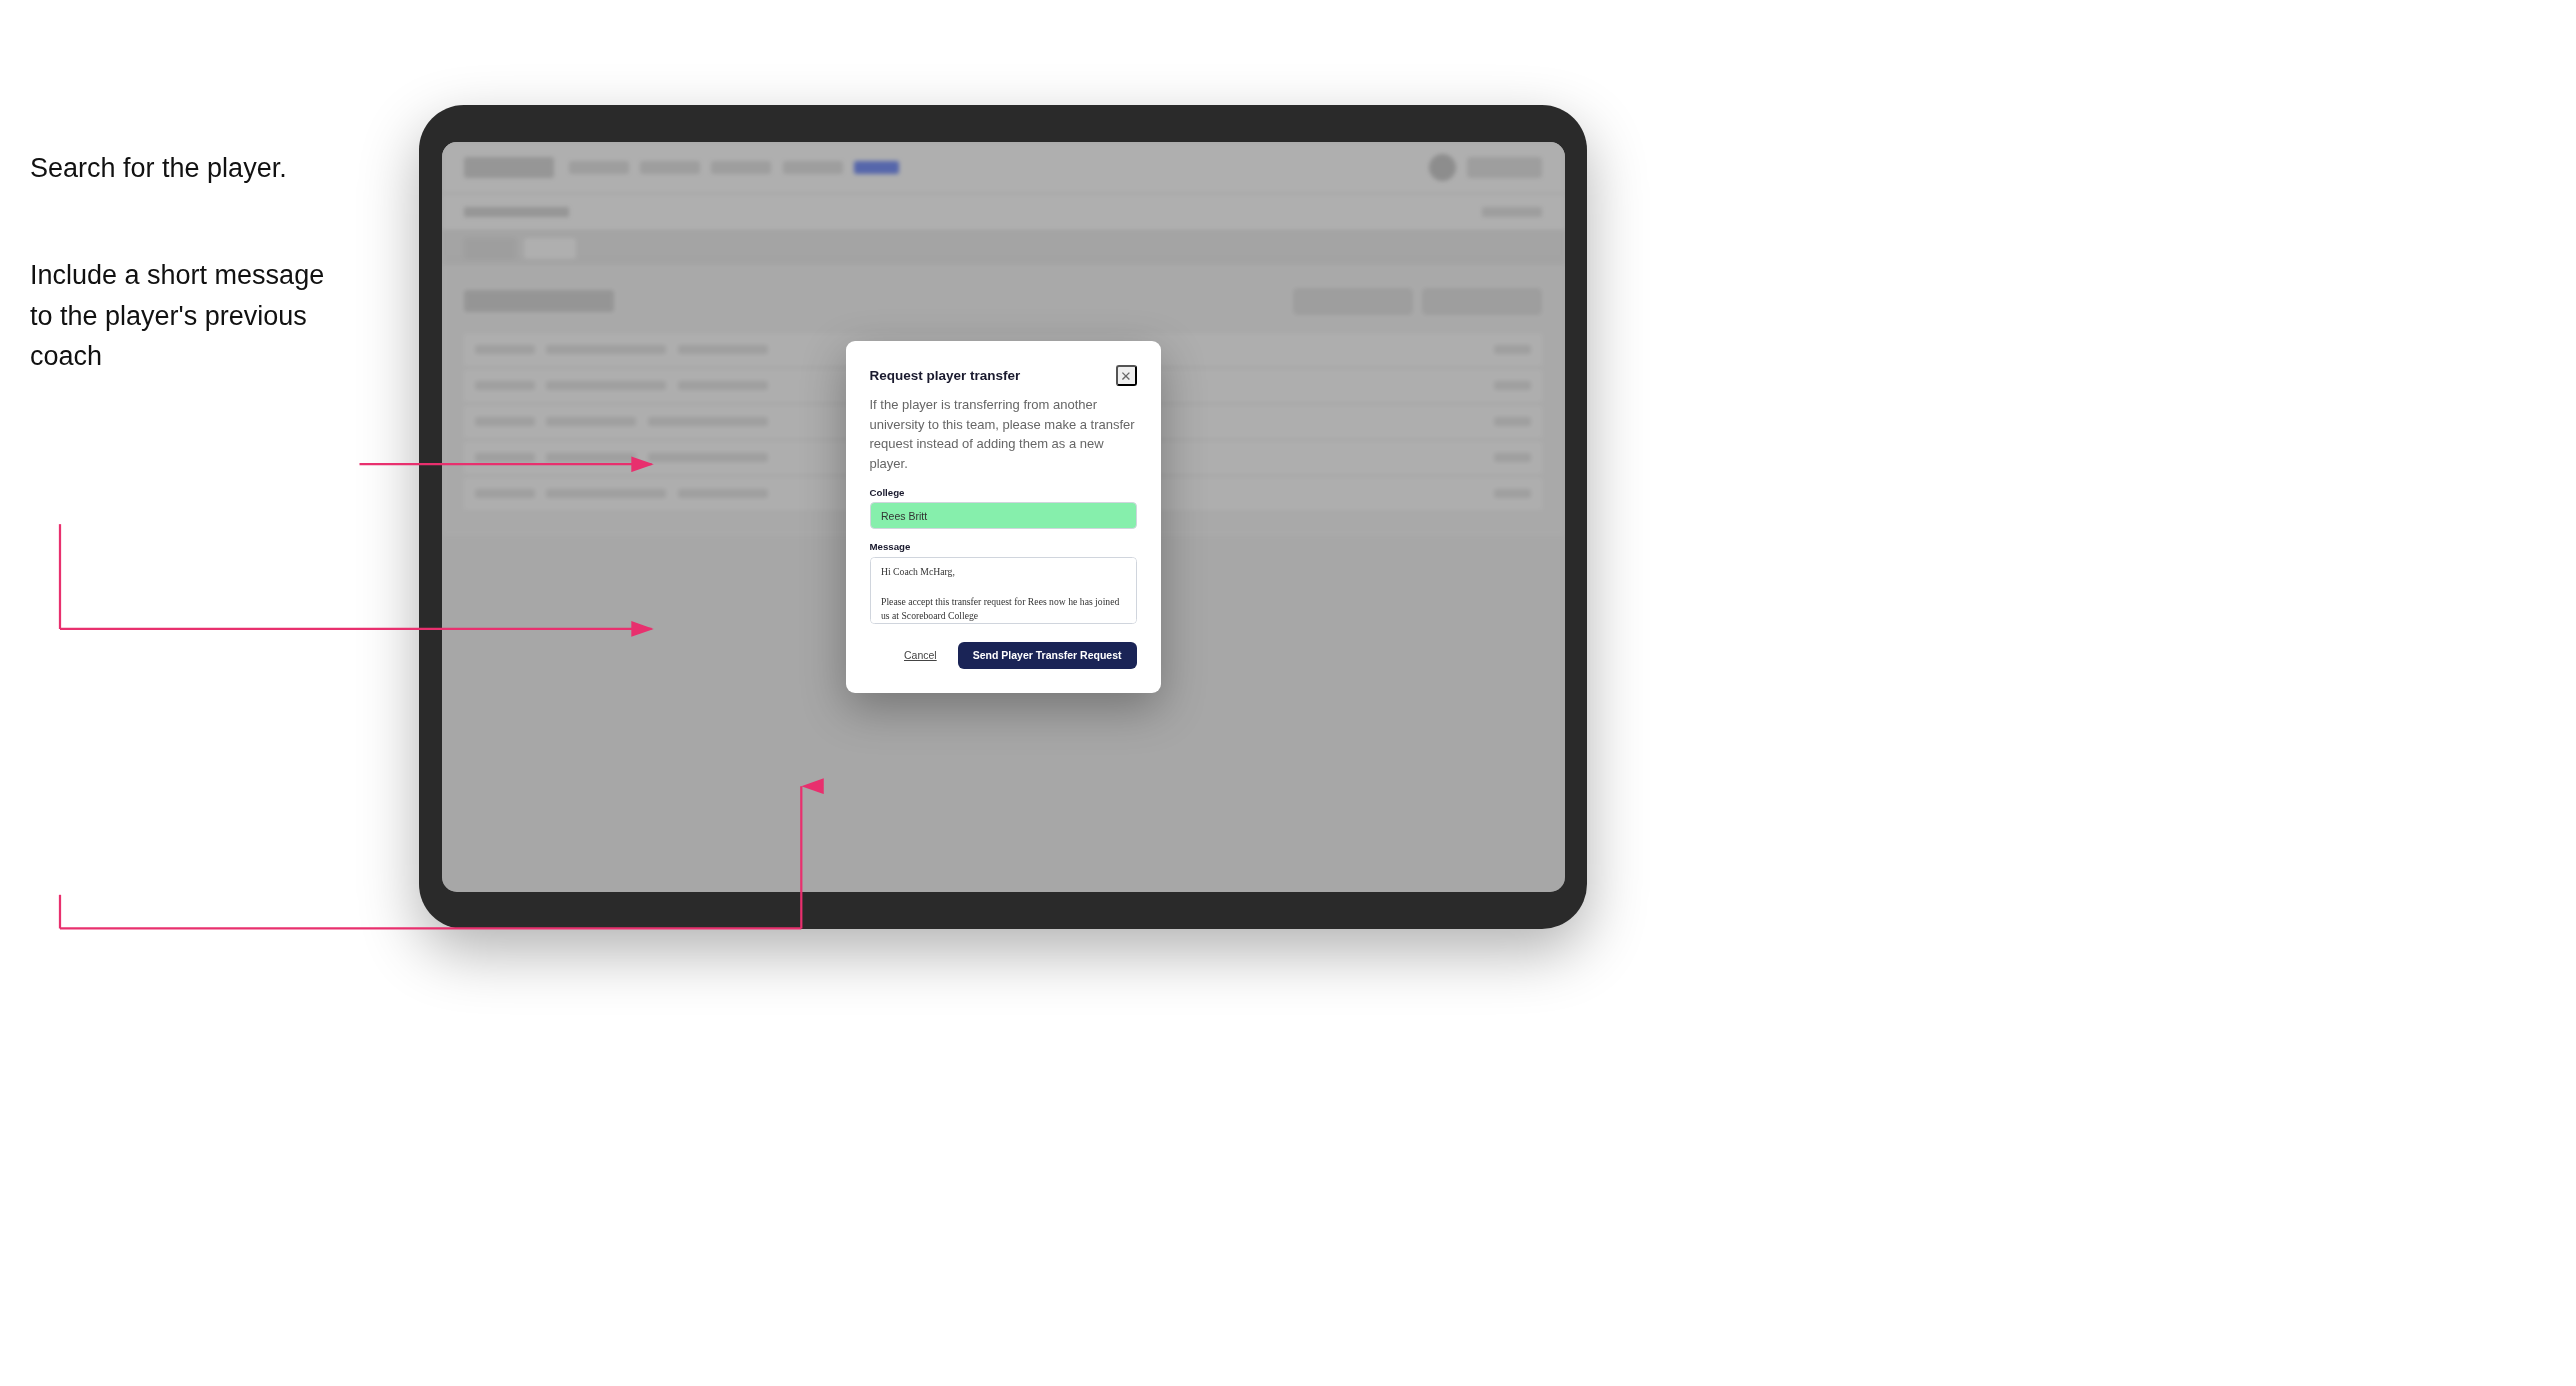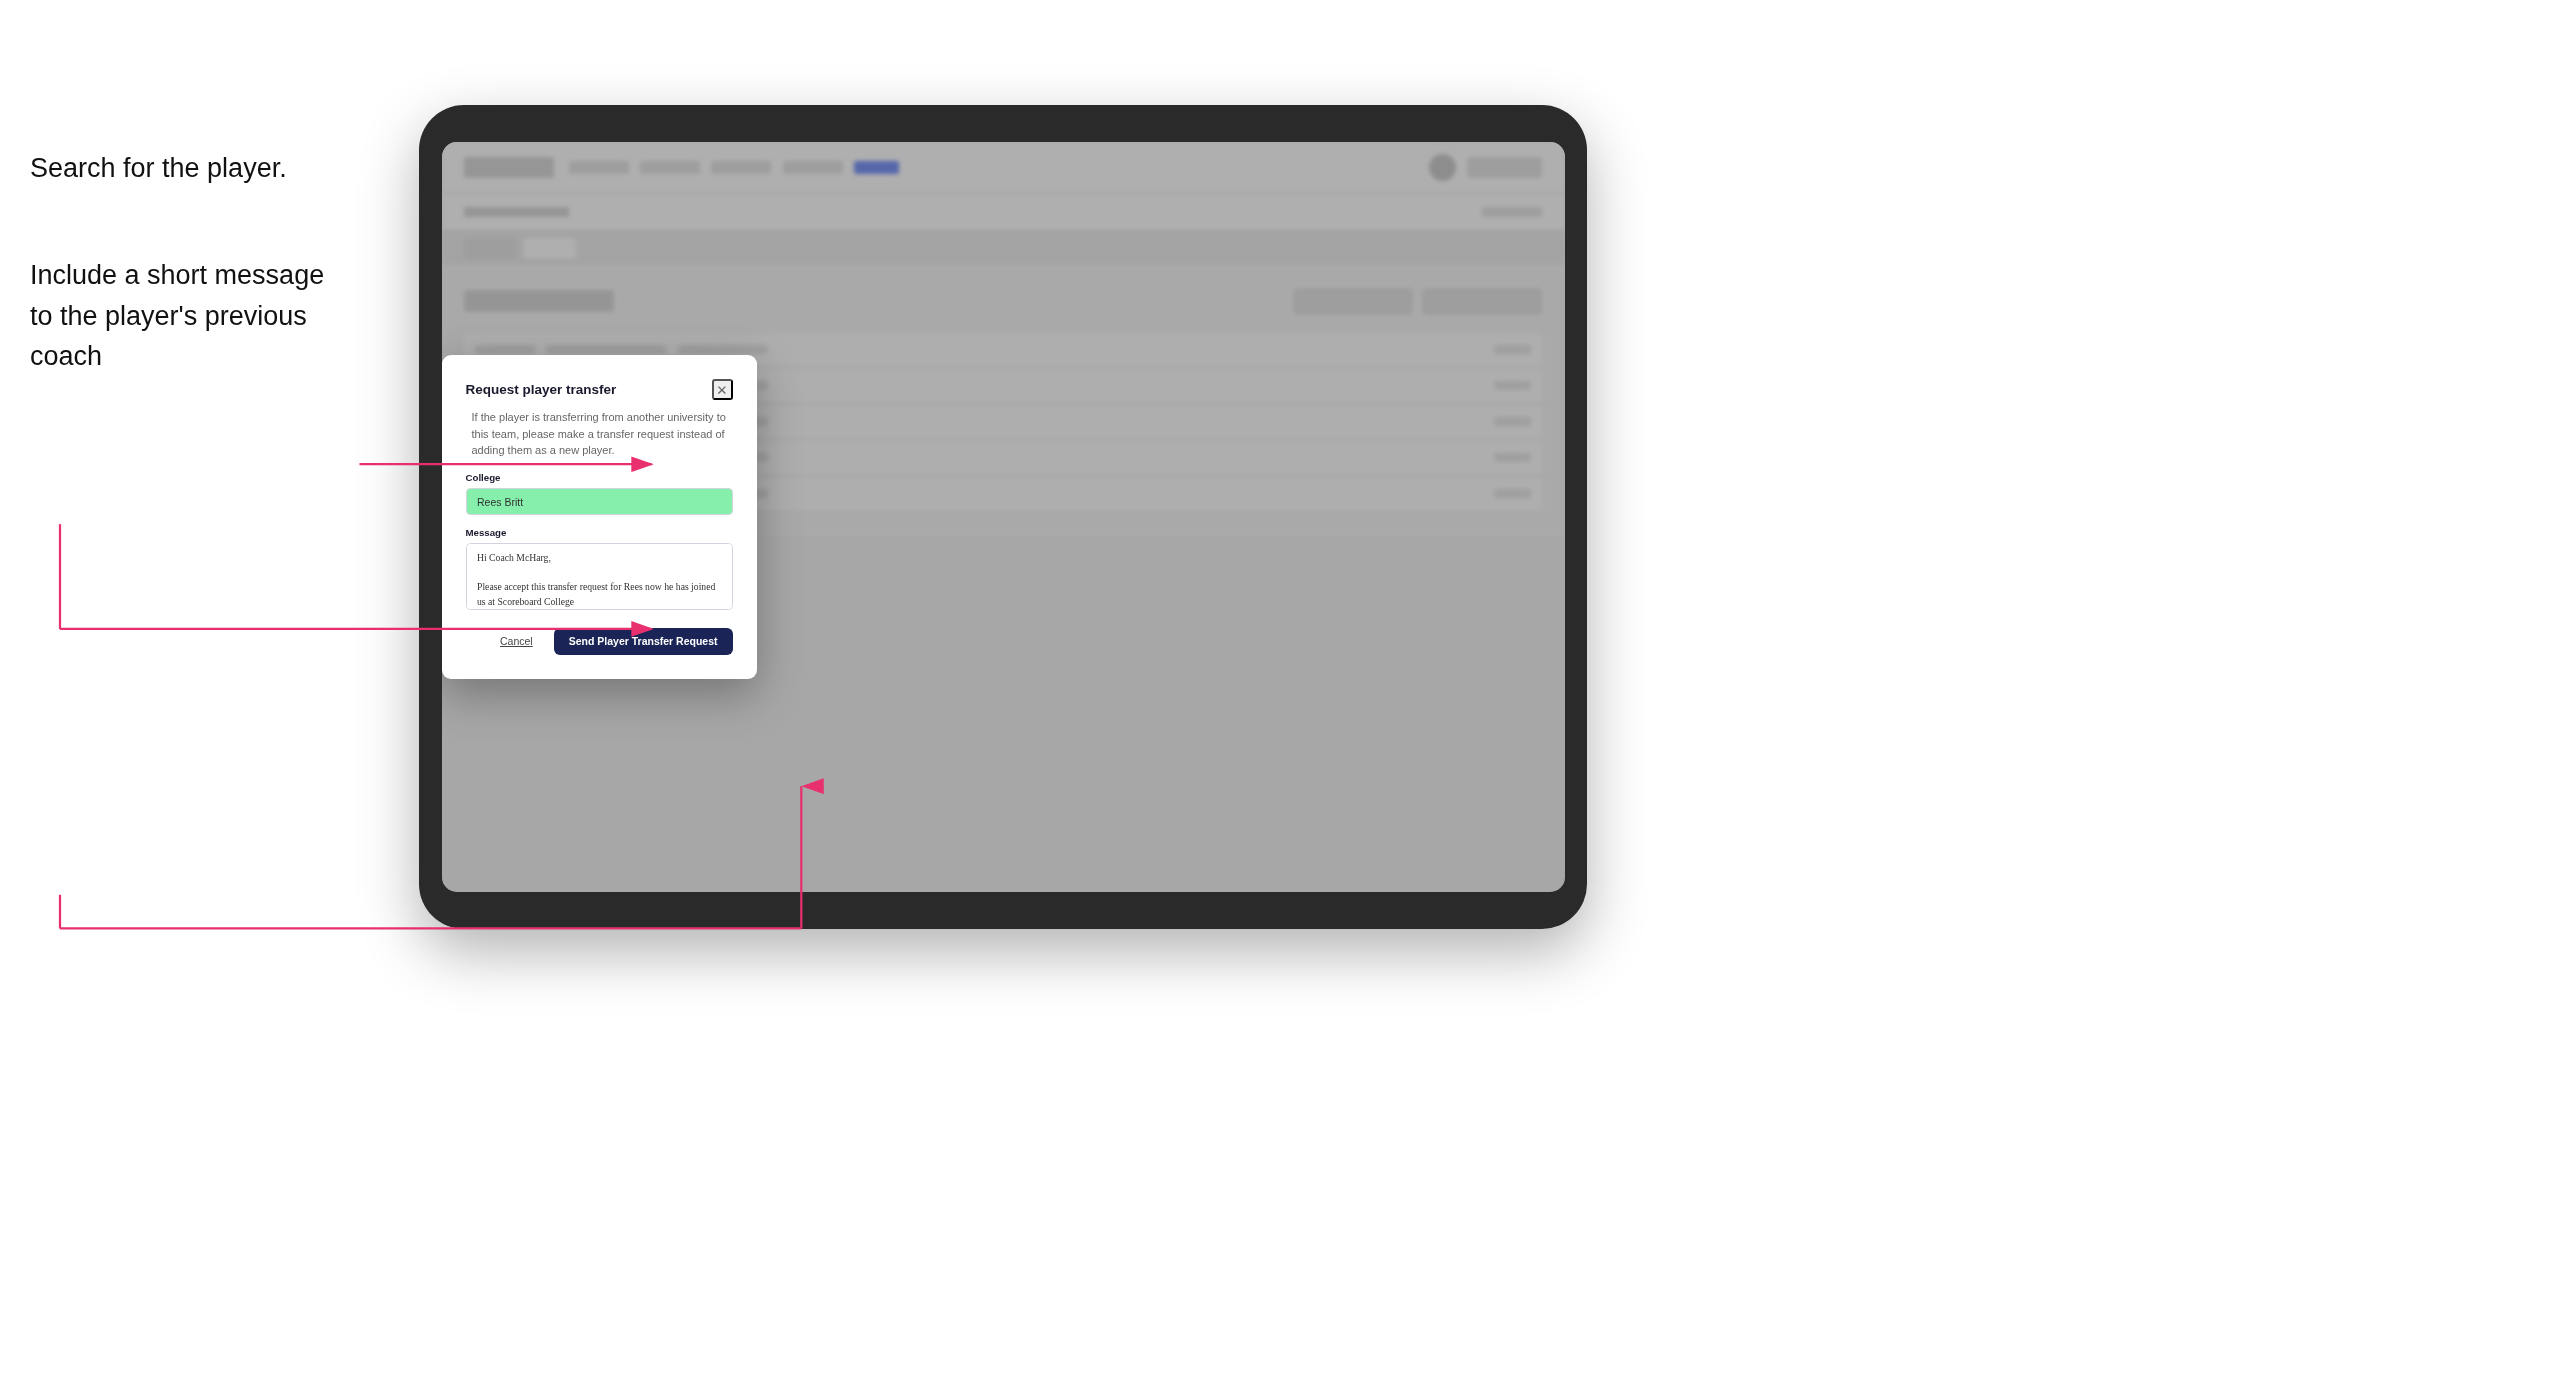--- a/index.html
+++ b/index.html
@@ -239,20 +239,21 @@
     .table-cell-lg { width: 120px; }
     .table-cell-xs { width: 37px; margin-left: auto; }
 
     
     .modal-overlay {
       position: absolute;
       top: 0; left: 0; right: 0; bottom: 0;
       background: rgba(0,0,0,0.3);
       display: flex;
       align-items: center;
+      justify-content: center;
       z-index: 10;
     }
 
     .modal {
       background: #fff;
       border-radius: 9px;
       padding: 24px;
       width: 315px;
       box-shadow: 0 15px 45px rgba(0,0,0,0.3);
       position: relative;
@@ -277,25 +278,24 @@
       display: flex;
       align-items: center;
       justify-content: center;
       cursor: pointer;
       color: #666;
       font-size: 13.5px;
       border-radius: 3px;
     }
 
     .modal-description {
-      font-size: 11px;
+      font-size: 13px;
       color: #666;
       margin-bottom: 13.5px;
       line-height: 1.5;
-      margin-left: 6px;
     }
 
     .modal-label {
       font-size: 9.7px;
       font-weight: 600;
       color: #1a1a2e;
       margin-bottom: 4.5px;
     }
 
     .modal-input {

